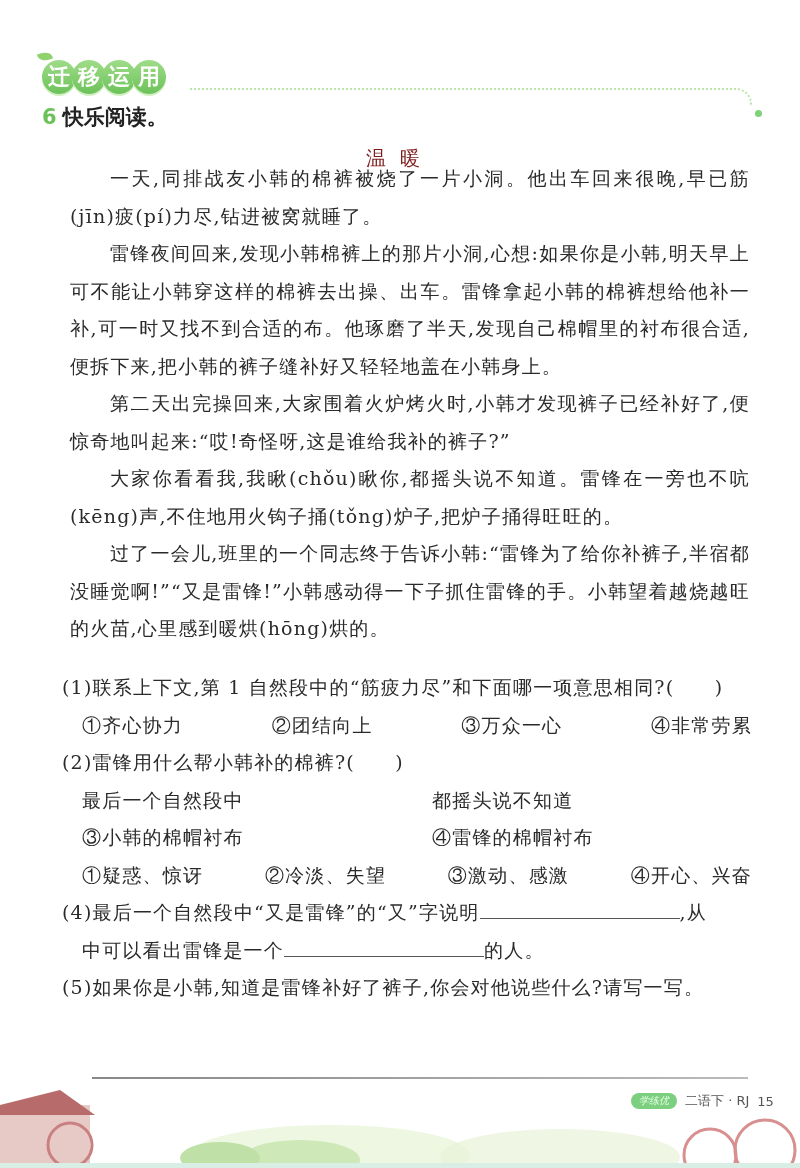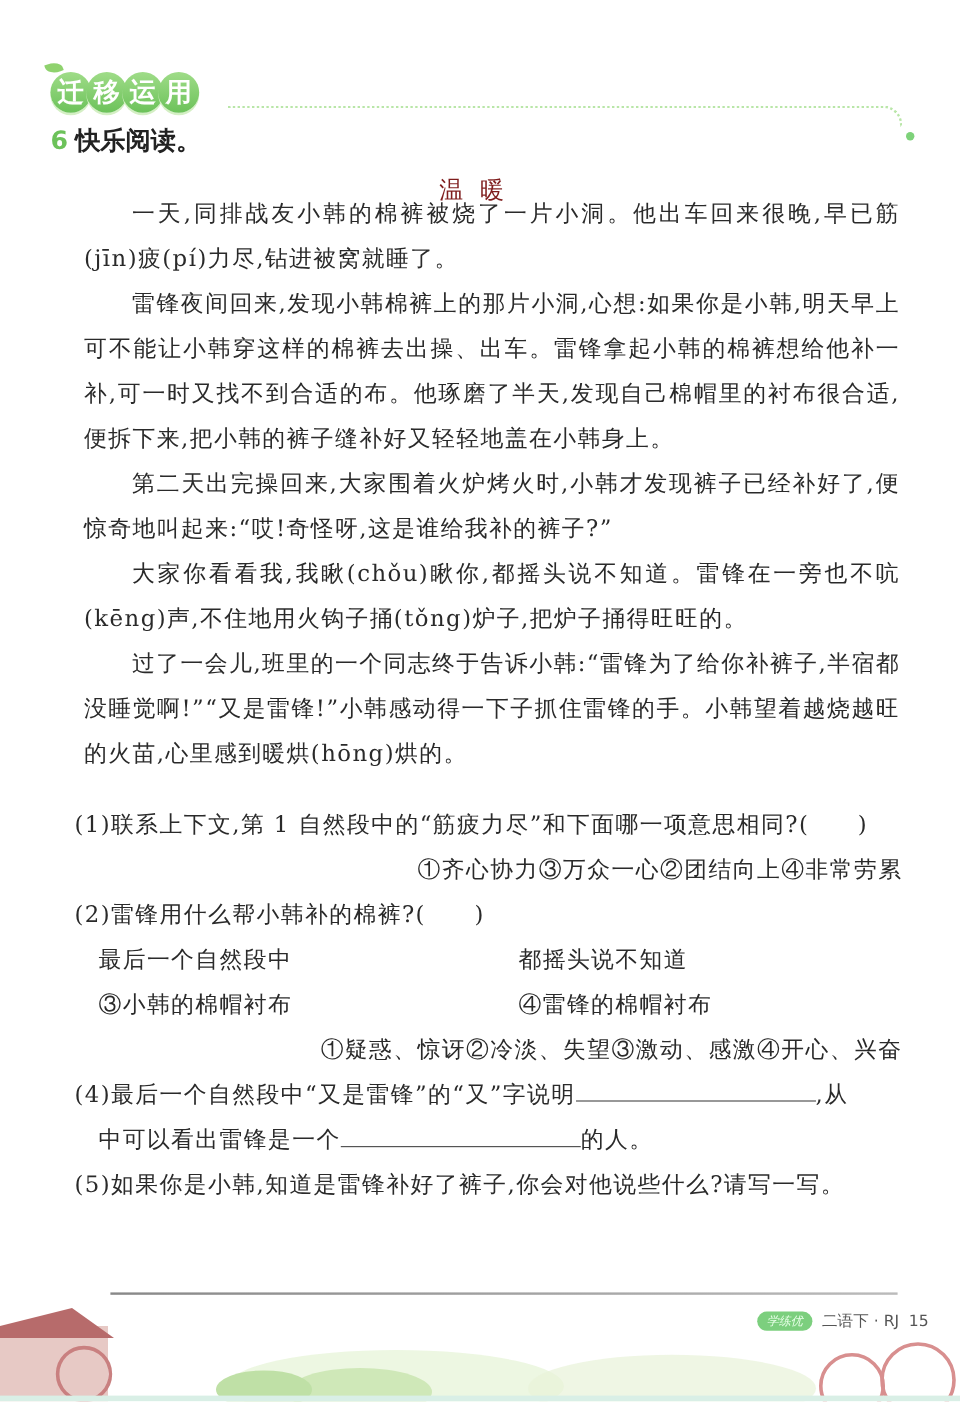--- a/index.html
+++ b/index.html
@@ -16,21 +16,21 @@
              border-top:2px dotted #b9e6a8; border-right:2px dotted #b9e6a8; border-top-right-radius:16px; }
   .dot-end { position:absolute; left:755px; top:110px; width:7px; height:7px; border-radius:50%; background:#7ed27a; }
   .q-head { position:absolute; left:42px; top:103px; font-family:"DejaVu Sans","Liberation Sans",sans-serif;
             font-size:21px; color:#222; font-weight:bold; }
   .q-head .num { color:#6cc25a; margin-right:6px; }
   .title { position:absolute; left:0; width:800px; top:145px; text-align:center; font-size:20px;
            font-family:"DejaVu Sans","Liberation Sans",sans-serif; letter-spacing:14px; color:#7f1d1d; }
   .text { position:absolute; left:70px; width:680px; font-size:19px; line-height:37.5px; letter-spacing:1.2px; }
   .para { margin:0; text-indent:40px; text-align:justify; }
   .q { margin:0; }
-  .opts4 { display:flex; justify-content:flex-end; padding-left:20px; padding-right:0; }
+  .opts4 { display:flex; justify-content:space-between; padding-left:20px; padding-right:0; }
   .opts2 { display:grid; grid-template-columns:1fr 1fr; padding-left:20px; }
   .opts2 span:nth-child(even) { padding-left:15px; }
   .blank { display:inline-block; border-bottom:1px solid #555; vertical-align:baseline; height:20px; }
   .bline { position:absolute; left:92px; top:1077px; width:656px; height:2px; background:linear-gradient(90deg,#888,#bbb); }
   .footer { position:absolute; left:585px; top:1092px; display:flex; align-items:center; gap:8px;
             font-family:"DejaVu Sans","Liberation Sans",sans-serif; font-size:13px; color:#555;padding-left:46px; }
   .brand { background:#7ccf7e; color:#e9ffe9; border-radius:10px; padding:1px 8px; font-size:10px; font-style:italic; }
   .scene { position:absolute; left:0; top:1085px; width:800px; height:83px; }
 </style>
 </head>
@@ -57,22 +57,22 @@
   <p class="para">雷锋夜间回来,发现小韩棉裤上的那片小洞,心想:如果你是小韩,明天早上可不能让小韩穿这样的棉裤去出操、出车。雷锋拿起小韩的棉裤想给他补一补,可一时又找不到合适的布。他琢磨了半天,发现自己棉帽里的衬布很合适,便拆下来,把小韩的裤子缝补好又轻轻地盖在小韩身上。</p>
   <p class="para">第二天出完操回来,大家围着火炉烤火时,小韩才发现裤子已经补好了,便惊奇地叫起来:“哎!奇怪呀,这是谁给我补的裤子?”</p>
   <p class="para">大家你看看我,我瞅(chǒu)瞅你,都摇头说不知道。雷锋在一旁也不吭(kēng)声,不住地用火钩子捅(tǒng)炉子,把炉子捅得旺旺的。</p>
   <p class="para">过了一会儿,班里的一个同志终于告诉小韩:“雷锋为了给你补裤子,半宿都没睡觉啊!”“又是雷锋!”小韩感动得一下子抓住雷锋的手。小韩望着越烧越旺的火苗,心里感到暖烘(hōng)烘的。</p>
 </div>
 
 <div class="text" style="top:669px; left:62px; width:690px;">
   <p class="q">(1)联系上下文,第 1 自然段中的“筋疲力尽”和下面哪一项意思相同?(　　)</p>
   <div class="opts4">
     <span>①齐心协力</span>
+    <span>②团结向上</span>
     <span>③万众一心</span>
-    <span>②团结向上</span>
     <span>④非常劳累</span>
   </div>
   <p class="q">(2)雷锋用什么帮小韩补的棉裤?(　　)</p>
   <div class="opts2">
     <span>最后一个自然段中</span>
     <span>都摇头说不知道</span>
     <span>③小韩的棉帽衬布</span>
     <span>④雷锋的棉帽衬布</span>
   </div>
   <div class="opts4">

